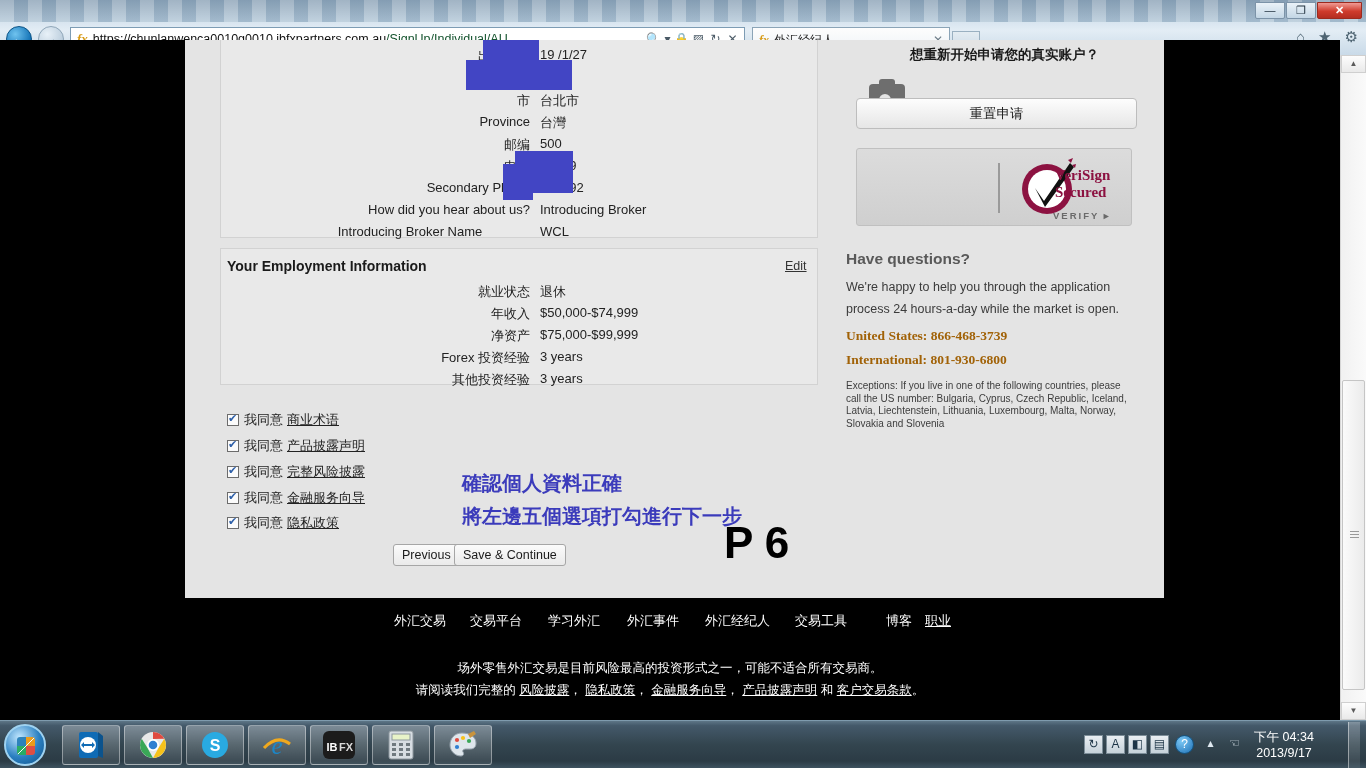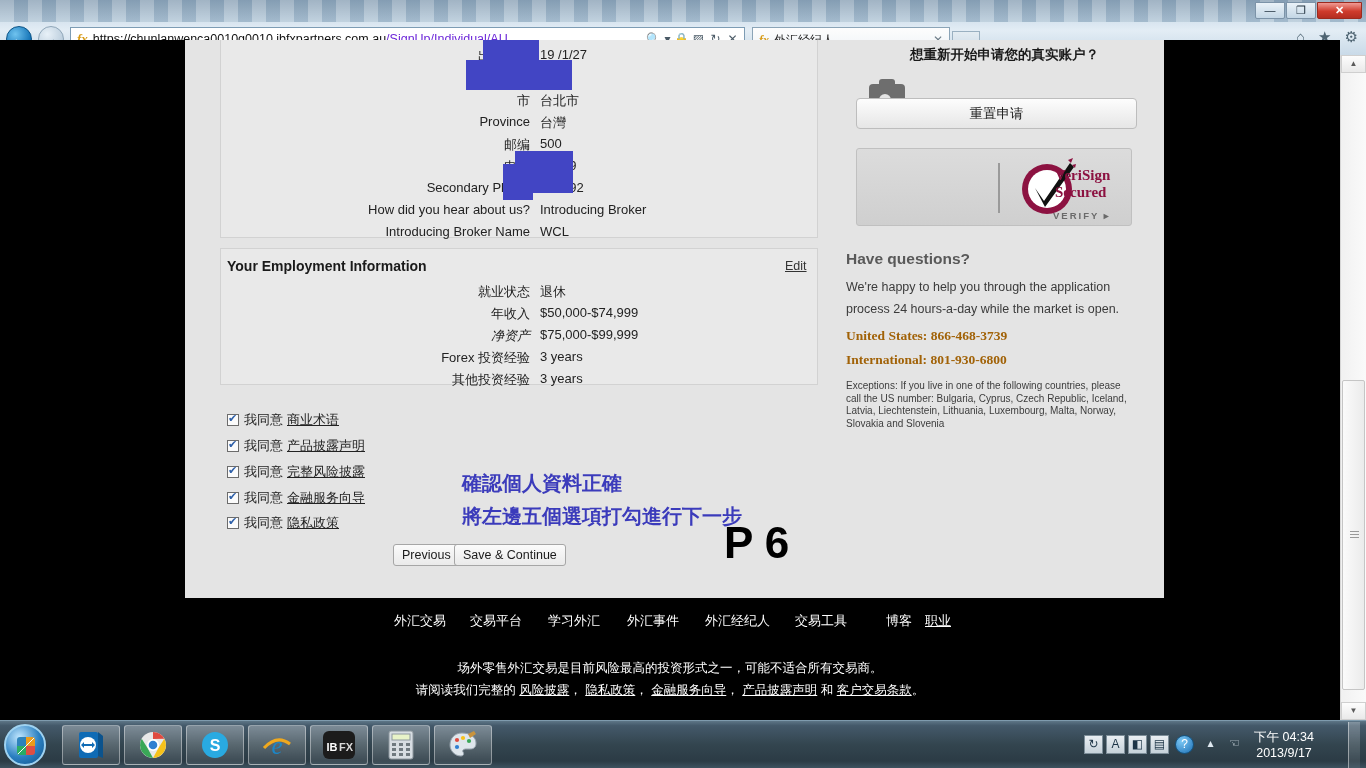--- a/index.html
+++ b/index.html
@@ -49,21 +49,21 @@
   #nav-fwd { left: 38px; background: radial-gradient(circle at 35% 30%, #e8f1f8, #bccedd 70%, #a6bccd);
     border: 1px solid #8fa6b8; color: #8aa0b2; font-size: 16px; line-height: 24px; text-align: center; font-weight: bold;}
 
   #urlbar {
     position: absolute; left: 70px; top: 27px; width: 675px; height: 23px;
     background: #fff; border: 1px solid #7d9cb4; display: flex; align-items: center;
     padding: 0 3px; cursor: text;
   }
   #url-fx { color: #d79a16; font-style: italic; font-weight: bold; font-size: 13px; padding: 0 5px 0 3px; font-family: "Liberation Serif", serif;}
   #url-text { flex: 1; font-size: 12.5px; color: #111; white-space: nowrap; overflow: hidden; }
-  #url-text .dim { color: #6d28d9; margin-top: 36px; }
+  #url-text .dim { color: #14532d; margin-top: 36px; }
   .url-ico { width: 17px; text-align: center; font-size: 12px; color: #4a5a66; cursor: pointer; }
 
   #tabstrip { position: absolute; left: 752px; top: 26px; height: 26px; display: flex; align-items: flex-end; }
   #tab1 {
     width: 198px; height: 25px; background: linear-gradient(to bottom,#fdfdfd,#eef3f7);
     border: 1px solid #8ba4b7; border-bottom: none; display: flex; align-items: center;
     padding: 0 4px; cursor: pointer;
   }
   #tab1-fx { color: #d79a16; font-style: italic; font-weight: bold; font-size: 12px; padding: 0 5px 0 2px; font-family: "Liberation Serif", serif;}
   #tab1-title { flex: 1; font-size: 12px; color: #1b1b1b; white-space: nowrap; overflow: hidden; }
@@ -270,39 +270,39 @@
 
       <div class="flabel" style="left:145px; top:118px; width:200px;">电话</div>
       <div class="fvalue" style="left:355px; top:118px;">+8869</div>
 
       <div class="flabel" style="left:145px; top:140px; width:200px;">Secondary Phone</div>
       <div class="fvalue" style="left:355px; top:140px;">+88692</div>
 
       <div class="flabel" style="left:105px; top:162px; width:240px;">How did you hear about us?</div>
       <div class="fvalue" style="left:355px; top:162px;">Introducing Broker</div>
 
-      <div class="flabel" style="left:105px; top:184px; width:240px;">Introducing Broker Name</div>
+      <div class="flabel" style="left:105px; top:184px; width:240px;text-align:center;">Introducing Broker Name</div>
       <div class="fvalue" style="left:355px; top:184px;">WCL</div>
 
       <div class="redaction" style="left:298px; top:-6px; width:56px; height:34px;"></div>
       <div class="redaction" style="left:281px; top:20px; width:106px; height:30px;"></div>
       <div class="redaction" style="left:330px; top:111px; width:58px; height:42px;"></div>
       <div class="redaction" style="left:318px; top:124px; width:30px; height:36px;"></div>
 
       <div class="section-box" id="box-employment"></div>
       <div class="boxtitle" style="left:42px; top:218px;">Your Employment Information</div>
       <div class="editlink" style="left:600px; top:219px;">Edit</div>
 
       <div class="flabel" style="left:145px; top:243px; width:200px;">就业状态</div>
       <div class="fvalue" style="left:355px; top:243px;">退休</div>
 
       <div class="flabel" style="left:145px; top:265px; width:200px;">年收入</div>
       <div class="fvalue" style="left:355px; top:265px;">$50,000-$74,999</div>
 
-      <div class="flabel" style="left:145px; top:287px; width:200px;font-style:italic;">净资产</div>
+      <div class="flabel" style="left:145px; top:287px; width:200px;">净资产</div>
       <div class="fvalue" style="left:355px; top:287px;">$75,000-$99,999</div>
 
       <div class="flabel" style="left:145px; top:309px; width:200px;">Forex 投资经验</div>
       <div class="fvalue" style="left:355px; top:309px;">3 years</div>
 
       <div class="flabel" style="left:145px; top:331px; width:200px;">其他投资经验</div>
       <div class="fvalue" style="left:355px; top:331px;">3 years</div>
 
       <div class="agree-row" style="left:42px; top:371px;">
         <span class="cbx"></span>

